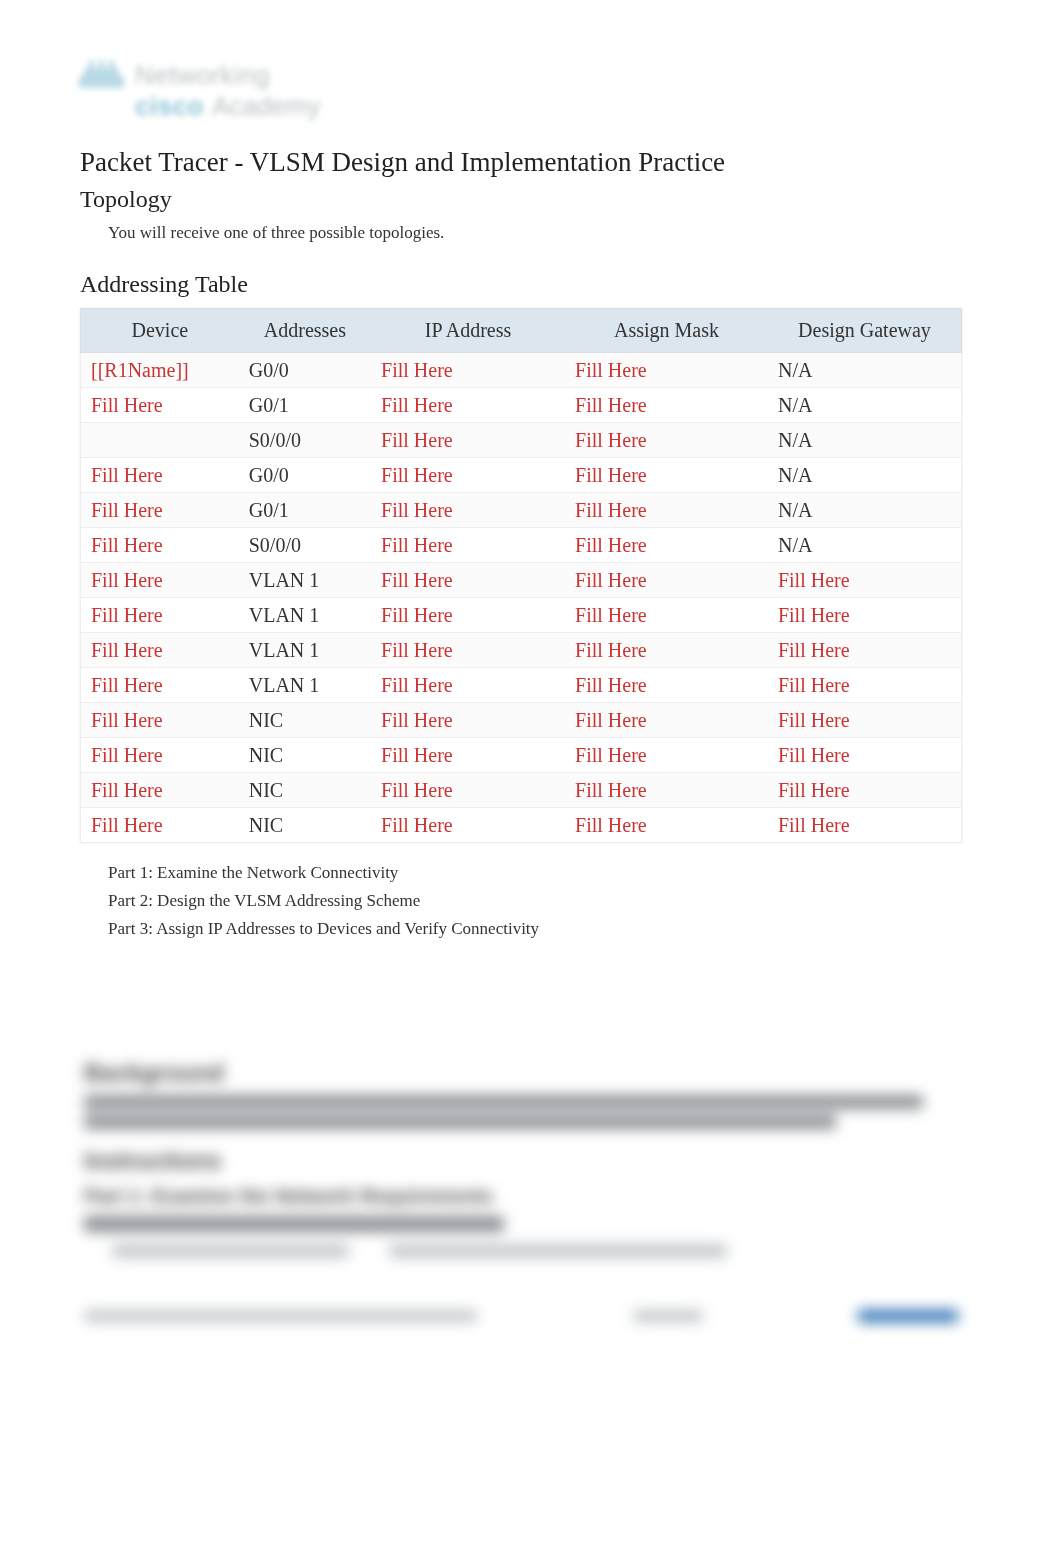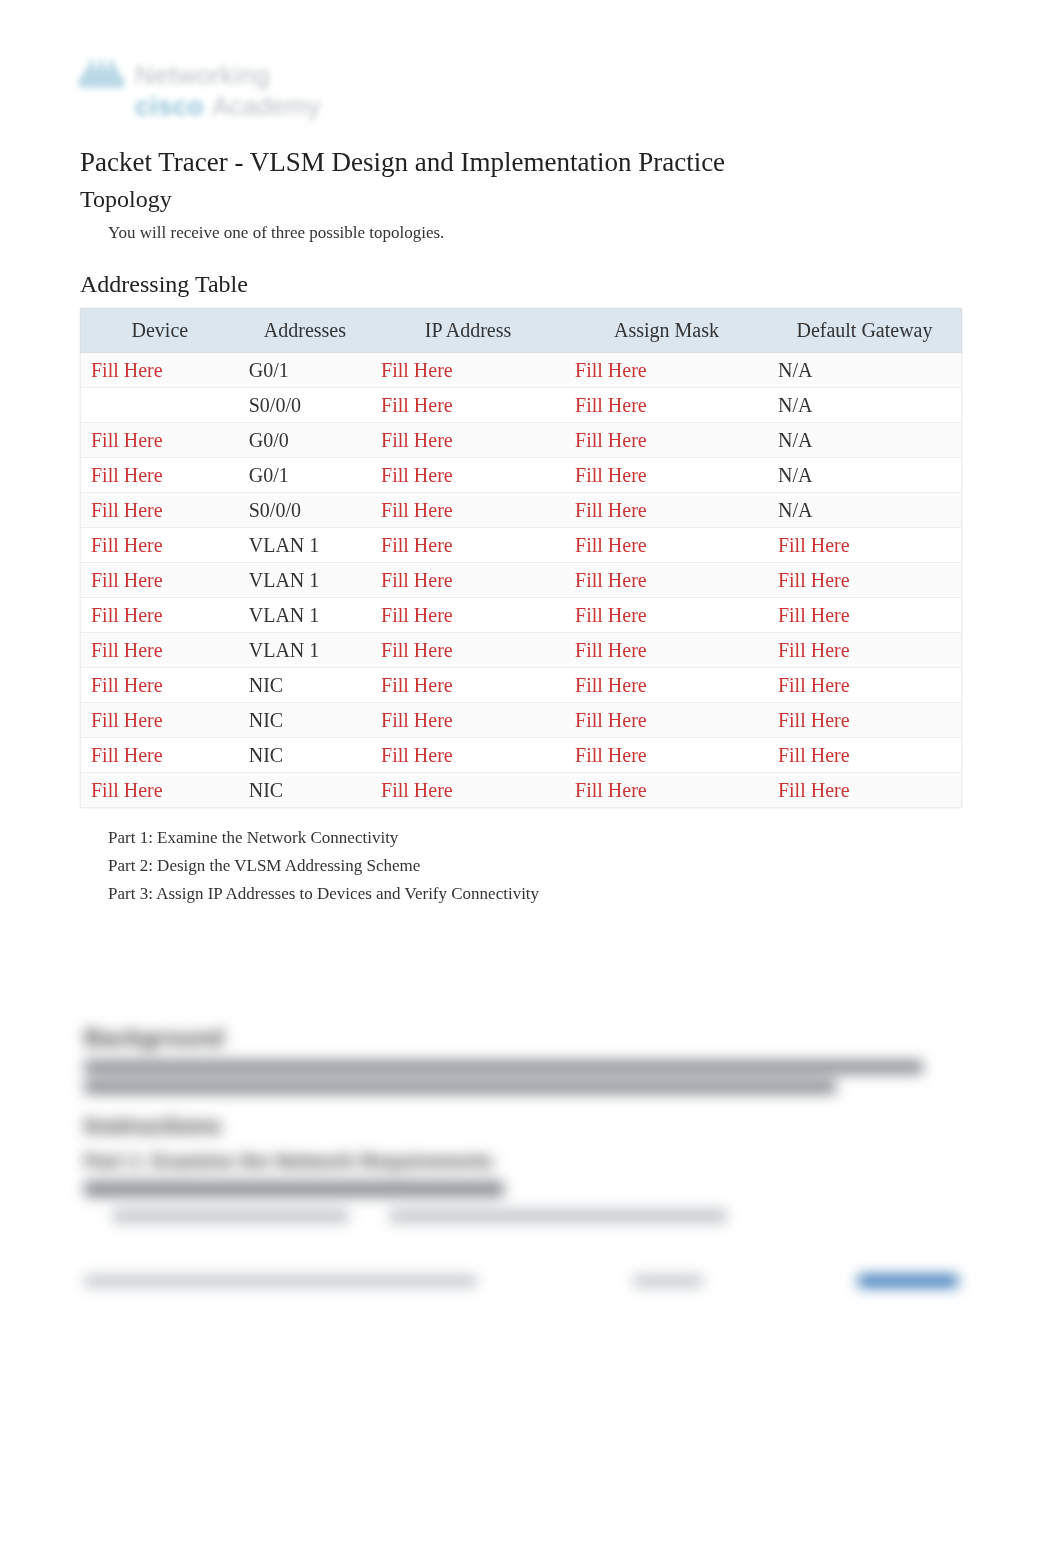--- a/index.html
+++ b/index.html
@@ -181,24 +181,31 @@
         <col class="col-ip">
         <col class="col-mask">
         <col class="col-gw">
     </colgroup>
     <thead>
       <tr>
         <th>Device</th>
         <th>Addresses</th>
         <th>IP Address</th>
         <th>Assign Mask</th>
-        <th>Default Gateway</th>
+        <th>Design Gateway</th>
       </tr>
     </thead>
     <tbody id="addr-body">
+        <tr>
+          <td class="fill">[[R1Name]]</td>
+          <td>G0/0</td>
+          <td class="fill">Fill Here</td>
+          <td class="fill">Fill Here</td>
+          <td>N/A</td>
+        </tr>
         <tr>
           <td class="fill">Fill Here</td>
           <td>G0/1</td>
           <td class="fill">Fill Here</td>
           <td class="fill">Fill Here</td>
           <td>N/A</td>
         </tr>
         <tr>
           <td></td>
           <td>S0/0/0</td>

